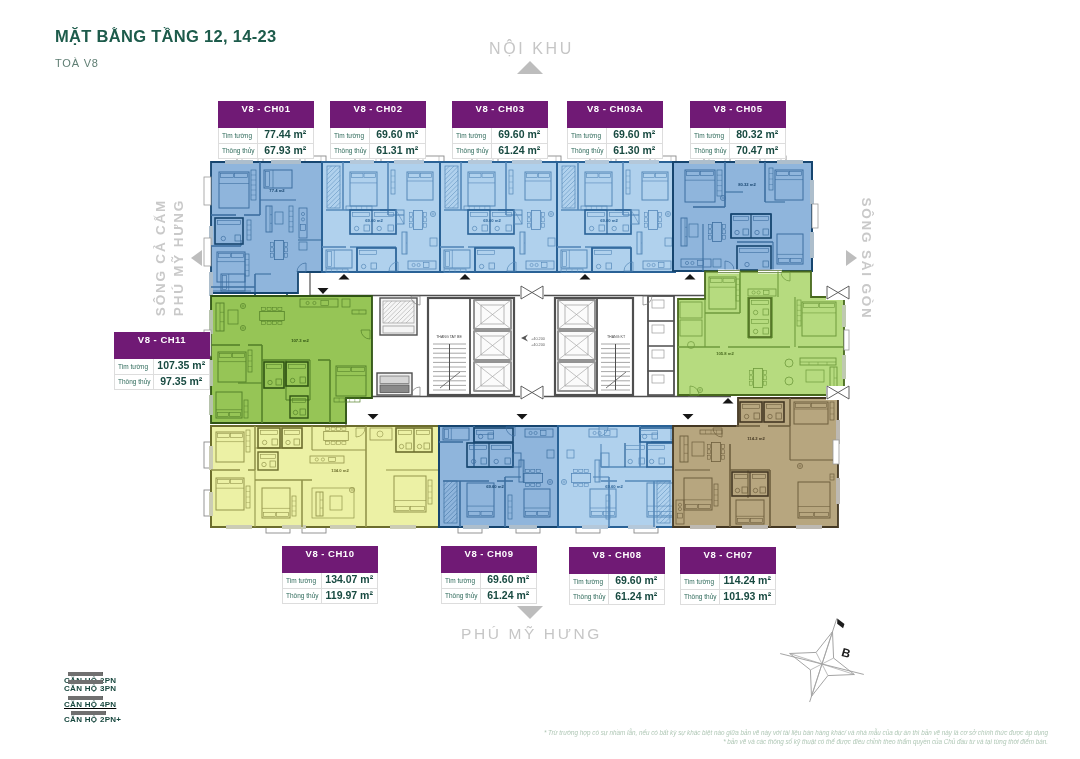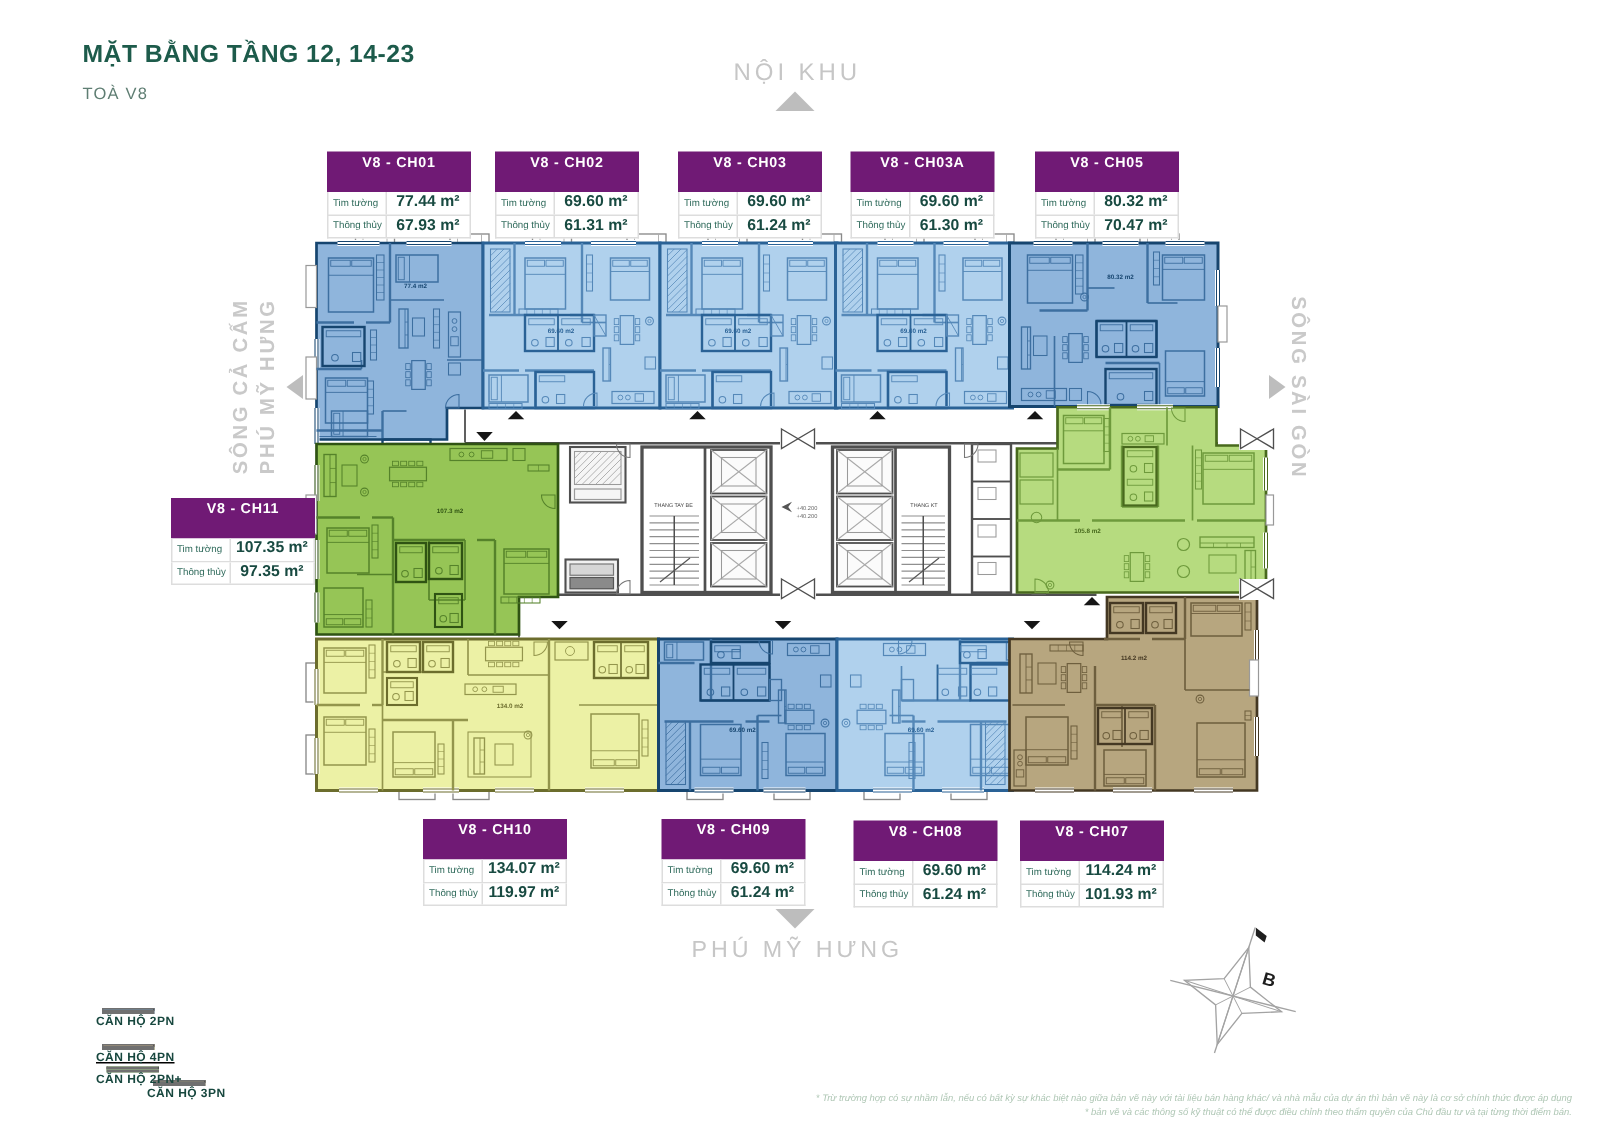--- a/index.html
+++ b/index.html
@@ -1499,21 +1499,21 @@
         <span class="uval">101.93 m²</span>
       </div>
 </div>
 
 <div class="lrow" style="top:672.0px;">
 <span class="sw" style="background:#6FA8D8;"></span>
       <span class="sw" style="background:#A8D2F0;"></span>
 <span class="ltx">CĂN HỘ 2PN</span>
     </div>
 
-<div class="lrow" style="top:720px;margin-left:34px;">
+<div class="lrow" style="top:680px;">
 <span class="sw" style="background:#A39A72;"></span>
       <span class="sw" style="background:#D4C69C;"></span>
 <span class="ltx">CĂN HỘ 3PN</span>
     </div>
 
 <div class="lrow" style="top:711.0px;">
 <span class="sw" style="background:#7CC054;"></span>
       <span class="sw" style="background:#B0E590;"></span>
 <span class="ltx">CĂN HỘ 2PN+</span>
     </div>

